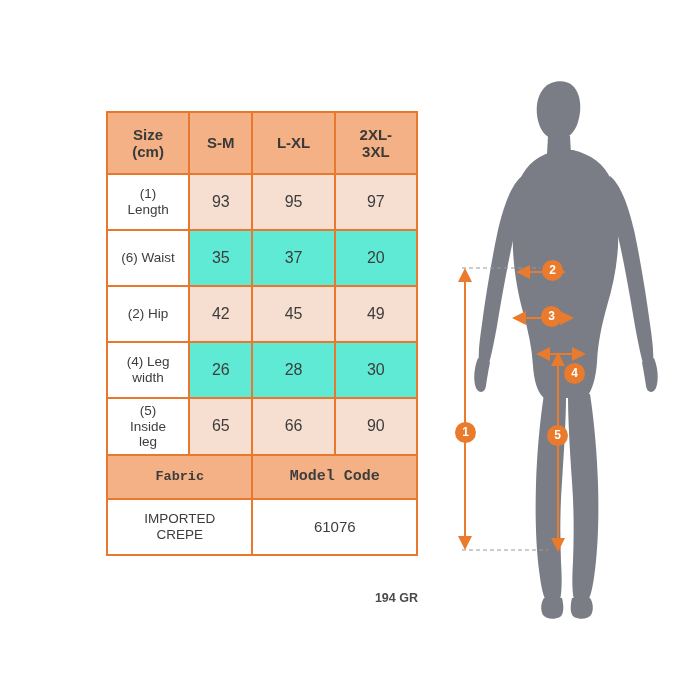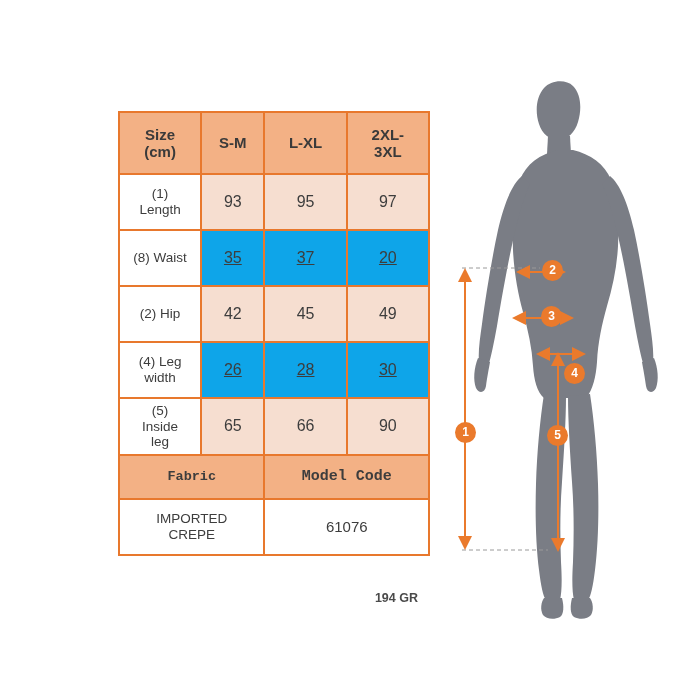--- a/index.html
+++ b/index.html
@@ -12,21 +12,21 @@
   }
   #root {
     position: relative;
     width: 700px; height: 700px;
     background: #ffffff;
   }
 
   
   #size-table {
     position: absolute;
-    left: 118px;
+    left: 106px;
     top: 111px;
     width: 312px;
     border-collapse: collapse;
     table-layout: fixed;
   }
   #size-table td, #size-table th {
     border: 2px solid #e8782d;
     text-align: center;
     vertical-align: middle;
     color: #3d3d3d;
@@ -42,21 +42,21 @@
     height: 62px;
   }
   #size-table tbody td {
     height: 56px;
   }
   #size-table tbody tr td:first-child {
     background: #ffffff;
     font-size: 13.5px;
   }
   #size-table tbody tr.shade-a td.val { background: #f6ded0; margin-left: 28px; }
-  #size-table tbody tr.shade-b td.val { background: #0ea5e9; text-decoration: underline; }
+  #size-table tbody tr.shade-b td.val { background: #5eead4; }
   #size-table td.val { font-size: 16px; }
 
   .footer-head td {
     background: #f3b185 !important;
     font-weight: bold;
     font-size: 15px;
     height: 44px !important;
     font-family: Liberation Mono, monospace;
   }
   .footer-body td {
@@ -124,21 +124,21 @@
         <td>
           <span>(1)</span><br>
           <span>Length</span>
         </td>
         <td class="val">93</td>
         <td class="val">95</td>
         <td class="val">97</td>
       </tr>
 
       <tr class="shade-b">
-        <td>(8) Waist</td>
+        <td>(6) Waist</td>
         <td class="val">35</td>
         <td class="val">37</td>
         <td class="val">20</td>
       </tr>
 
       <tr class="shade-a">
         <td>(2) Hip</td>
         <td class="val">42</td>
         <td class="val">45</td>
         <td class="val">49</td>

